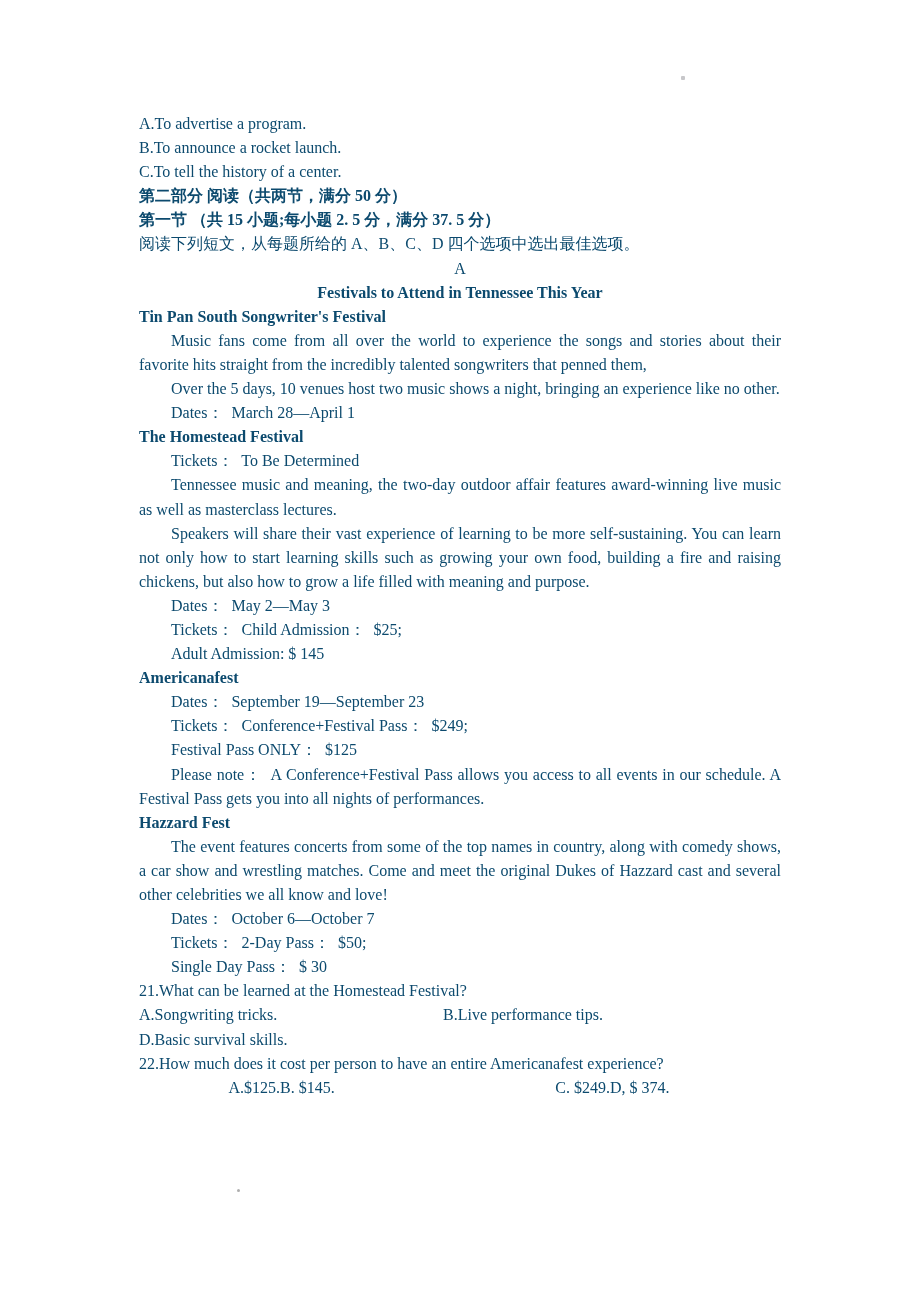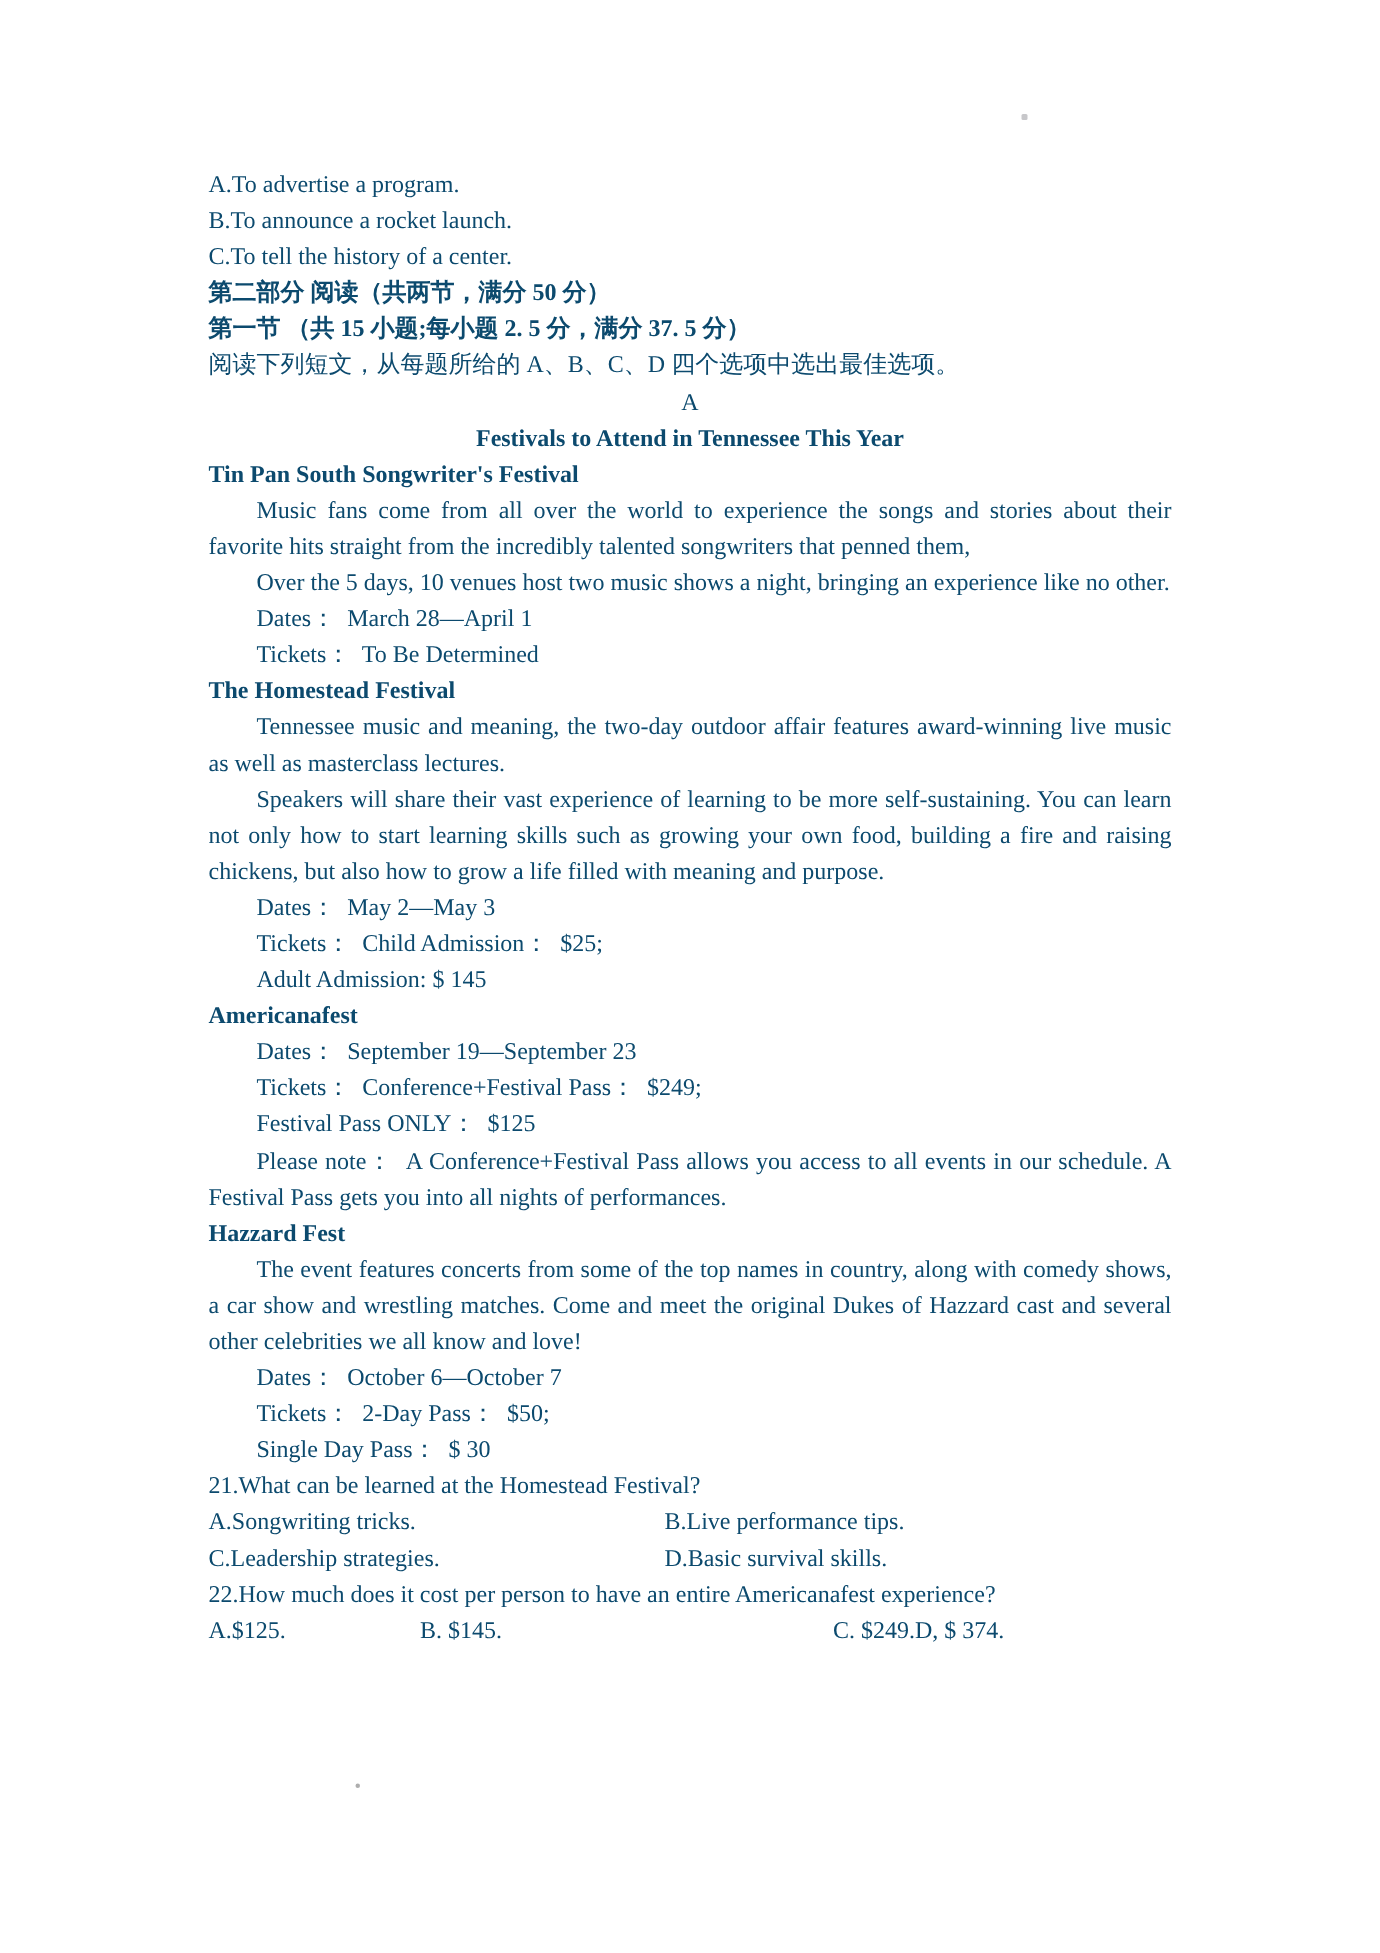--- a/index.html
+++ b/index.html
@@ -17,21 +17,21 @@
   .center{text-align:center;}
   .indent{padding-left:32px;}
   .para{
     text-align:justify;
     text-indent:32px;
     white-space:pre-wrap;
   }
   .opts2,.opts4{display:flex;white-space:pre-wrap;}
   .opts2 .opt:first-child{width:304px;flex:none;}
   .opts2 .opt:last-child{flex:1;}
-  .opts4 .opt:nth-child(1){width:141px;flex:none;}
+  .opts4 .opt:nth-child(1){width:141px;flex:none;text-align:right;}
   .opts4 .opt:nth-child(2){width:165px;flex:none;}
   .opts4 .opt:nth-child(3){width:165px;flex:none;text-align:right;}
   .opts4 .opt:nth-child(4){flex:1;}
   .stray-mark-top{
     position:absolute;left:681px;top:76px;width:4px;height:4px;
     background:#b9b9bd;border-radius:1px;opacity:.8;
   }
   .stray-mark-bottom{
     position:absolute;left:237px;top:1189px;width:3px;height:3px;
     background:#9a9a9a;border-radius:50%;opacity:.8;
@@ -49,36 +49,36 @@
       <div class="line">C.To tell the history of a center.</div>
       <div class="line bold">第二部分 阅读（共两节，满分 50 分）</div>
       <div class="line bold">第一节 （共 15 小题;每小题 2. 5 分，满分 37. 5 分）</div>
       <div class="line">阅读下列短文，从每题所给的 A、B、C、D 四个选项中选出最佳选项。</div>
       <div class="line center">A</div>
       <div class="line center bold">Festivals to Attend in Tennessee This Year</div>
       <div class="line bold">Tin Pan South Songwriter's Festival</div>
       <div class="para">Music fans come from all over the world to experience the songs and stories about their favorite hits straight from the incredibly talented songwriters that penned them,</div>
       <div class="para">Over the 5 days, 10 venues host two music shows a night, bringing an experience like no other.</div>
       <div class="line indent">Dates：  March 28—April 1</div>
+      <div class="line bold">The Homestead Festival</div>
       <div class="line indent">Tickets：  To Be Determined</div>
-      <div class="line bold">The Homestead Festival</div>
       <div class="para">Tennessee music and meaning, the two-day outdoor affair features award-winning live music as well as masterclass lectures.</div>
       <div class="para">Speakers will share their vast experience of learning to be more self-sustaining. You can learn not only how to start learning skills such as growing your own food, building a fire and raising chickens, but also how to grow a life filled with meaning and purpose.</div>
       <div class="line indent">Dates：  May 2—May 3</div>
       <div class="line indent">Tickets：  Child Admission：  $25;</div>
       <div class="line indent">Adult Admission: $ 145</div>
       <div class="line bold">Americanafest</div>
       <div class="line indent">Dates：  September 19—September 23</div>
       <div class="line indent">Tickets：  Conference+Festival Pass：  $249;</div>
       <div class="line indent">Festival Pass ONLY：  $125</div>
       <div class="para">Please note：  A Conference+Festival Pass allows you access to all events in our schedule. A Festival Pass gets you into all nights of performances.</div>
       <div class="line bold">Hazzard Fest</div>
       <div class="para">The event features concerts from some of the top names in country, along with comedy shows, a car show and wrestling matches. Come and meet the original Dukes of Hazzard cast and several other celebrities we all know and love!</div>
       <div class="line indent">Dates：  October 6—October 7</div>
       <div class="line indent">Tickets：  2-Day Pass：  $50;</div>
       <div class="line indent">Single Day Pass：  $ 30</div>
       <div class="line">21.What can be learned at the Homestead Festival?</div>
       <div class="opts2"><div class="opt">A.Songwriting tricks.</div><div class="opt">B.Live performance tips.</div></div>
-      <div class="opts2"><div class="opt">C.Leadership strategies.</div><div class="opt">D.Basic survival skills.</div></div>
+      <div class="opts2"><div class="opt">D.Basic survival skills.</div></div>
       <div class="line">22.How much does it cost per person to have an entire Americanafest experience?</div>
       <div class="opts4"><div class="opt">A.$125.</div><div class="opt">B. $145.</div><div class="opt">C. $249.</div><div class="opt">D, $ 374.</div></div>
     </div>
 </div>
 
 </body></html>

